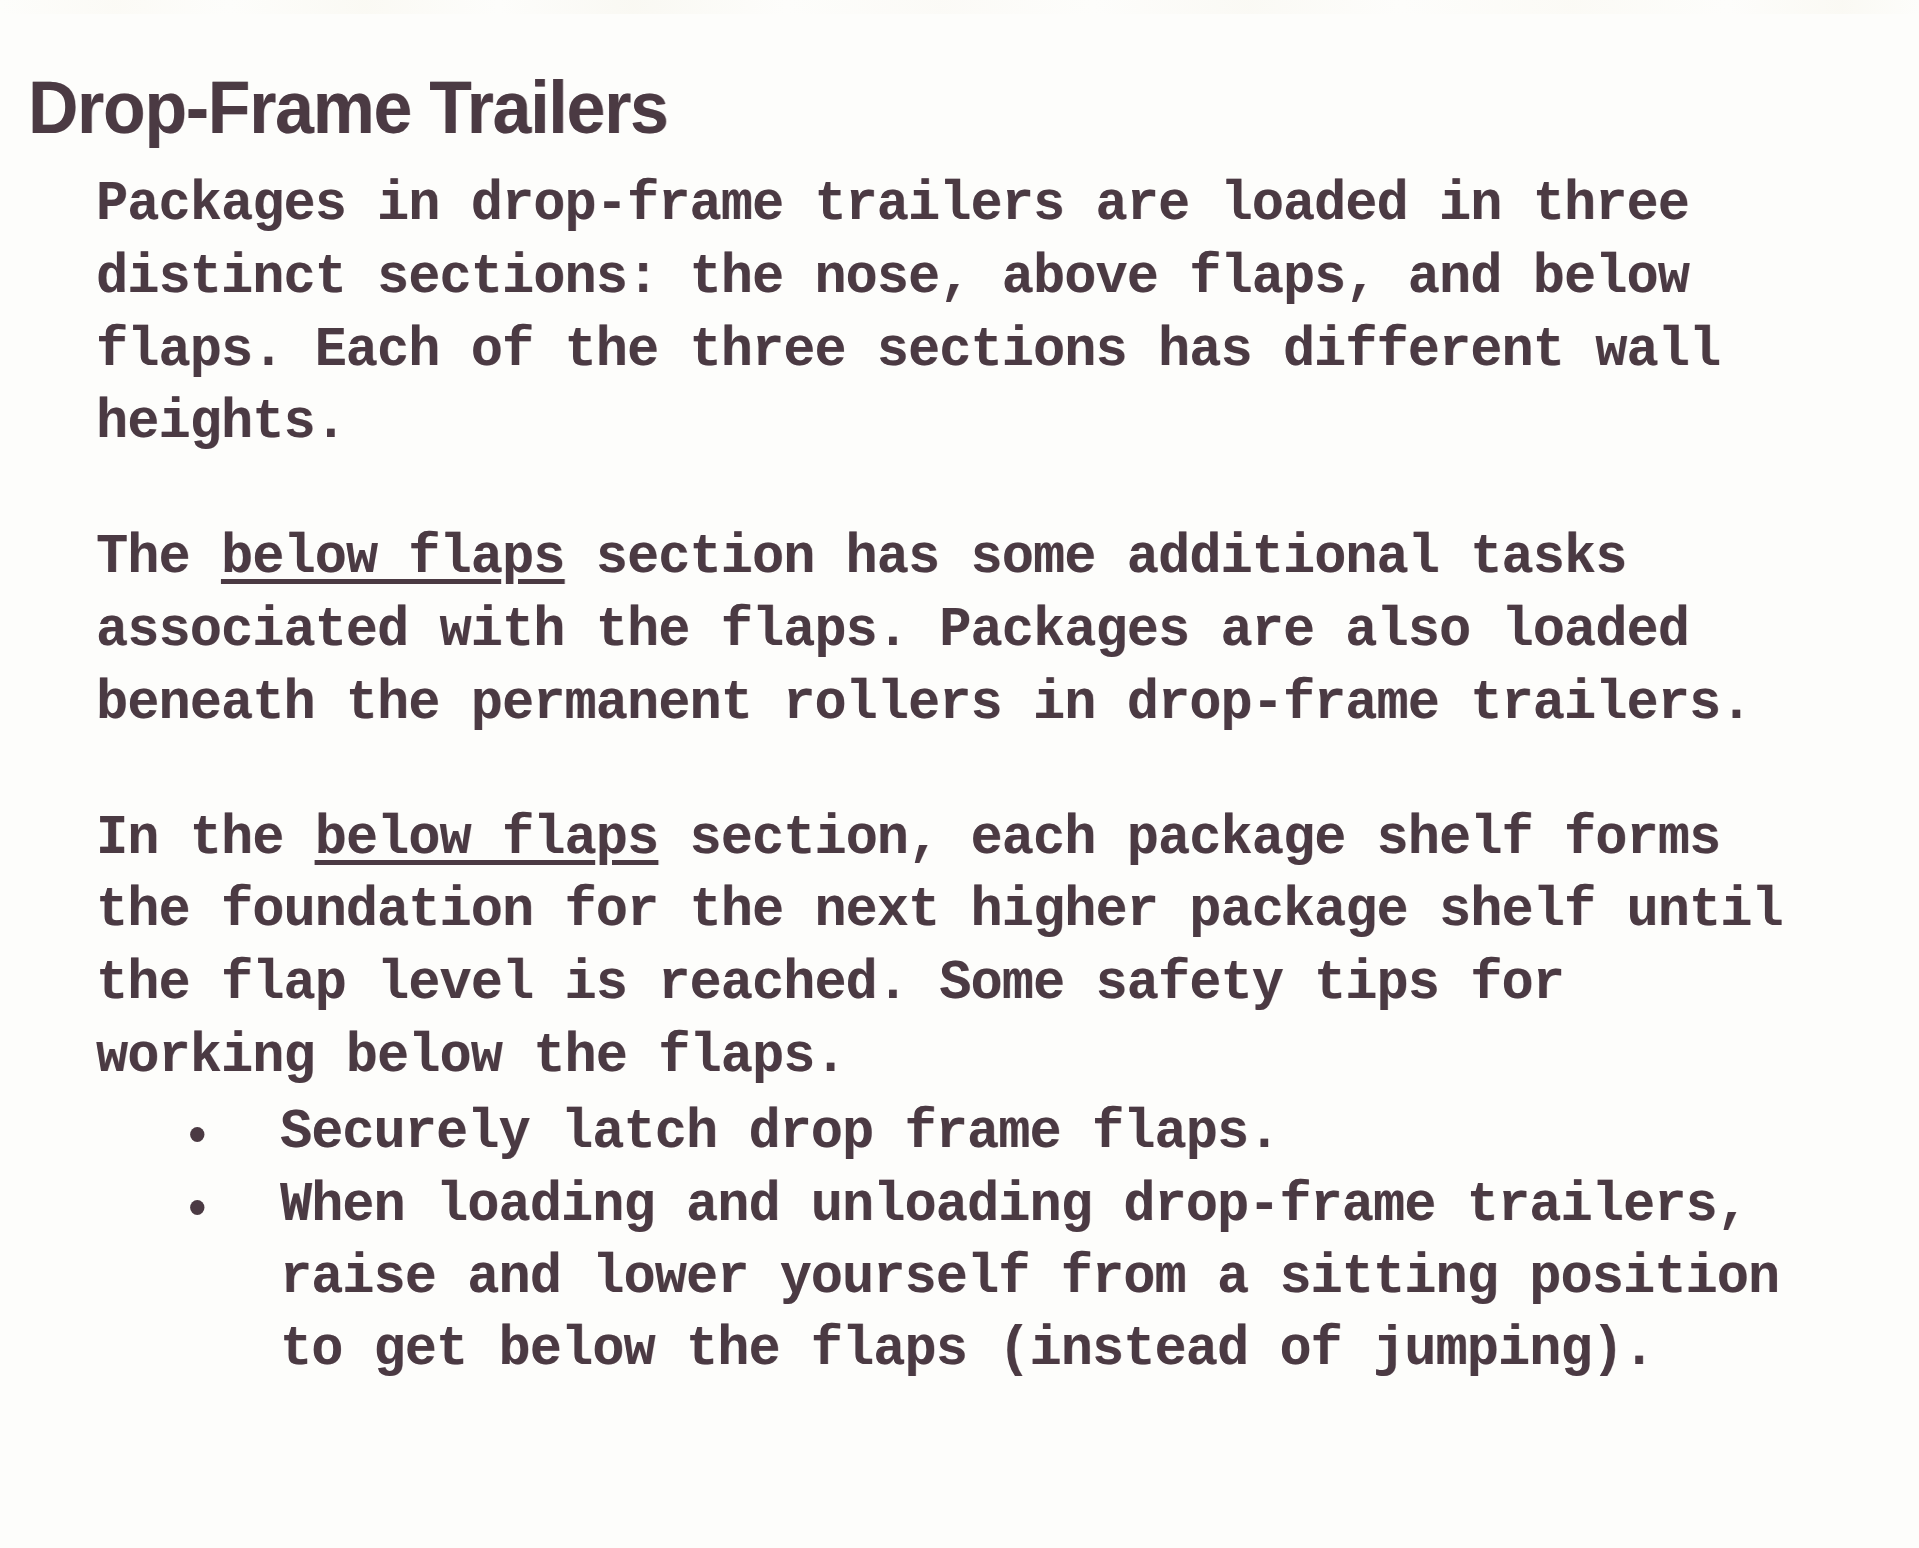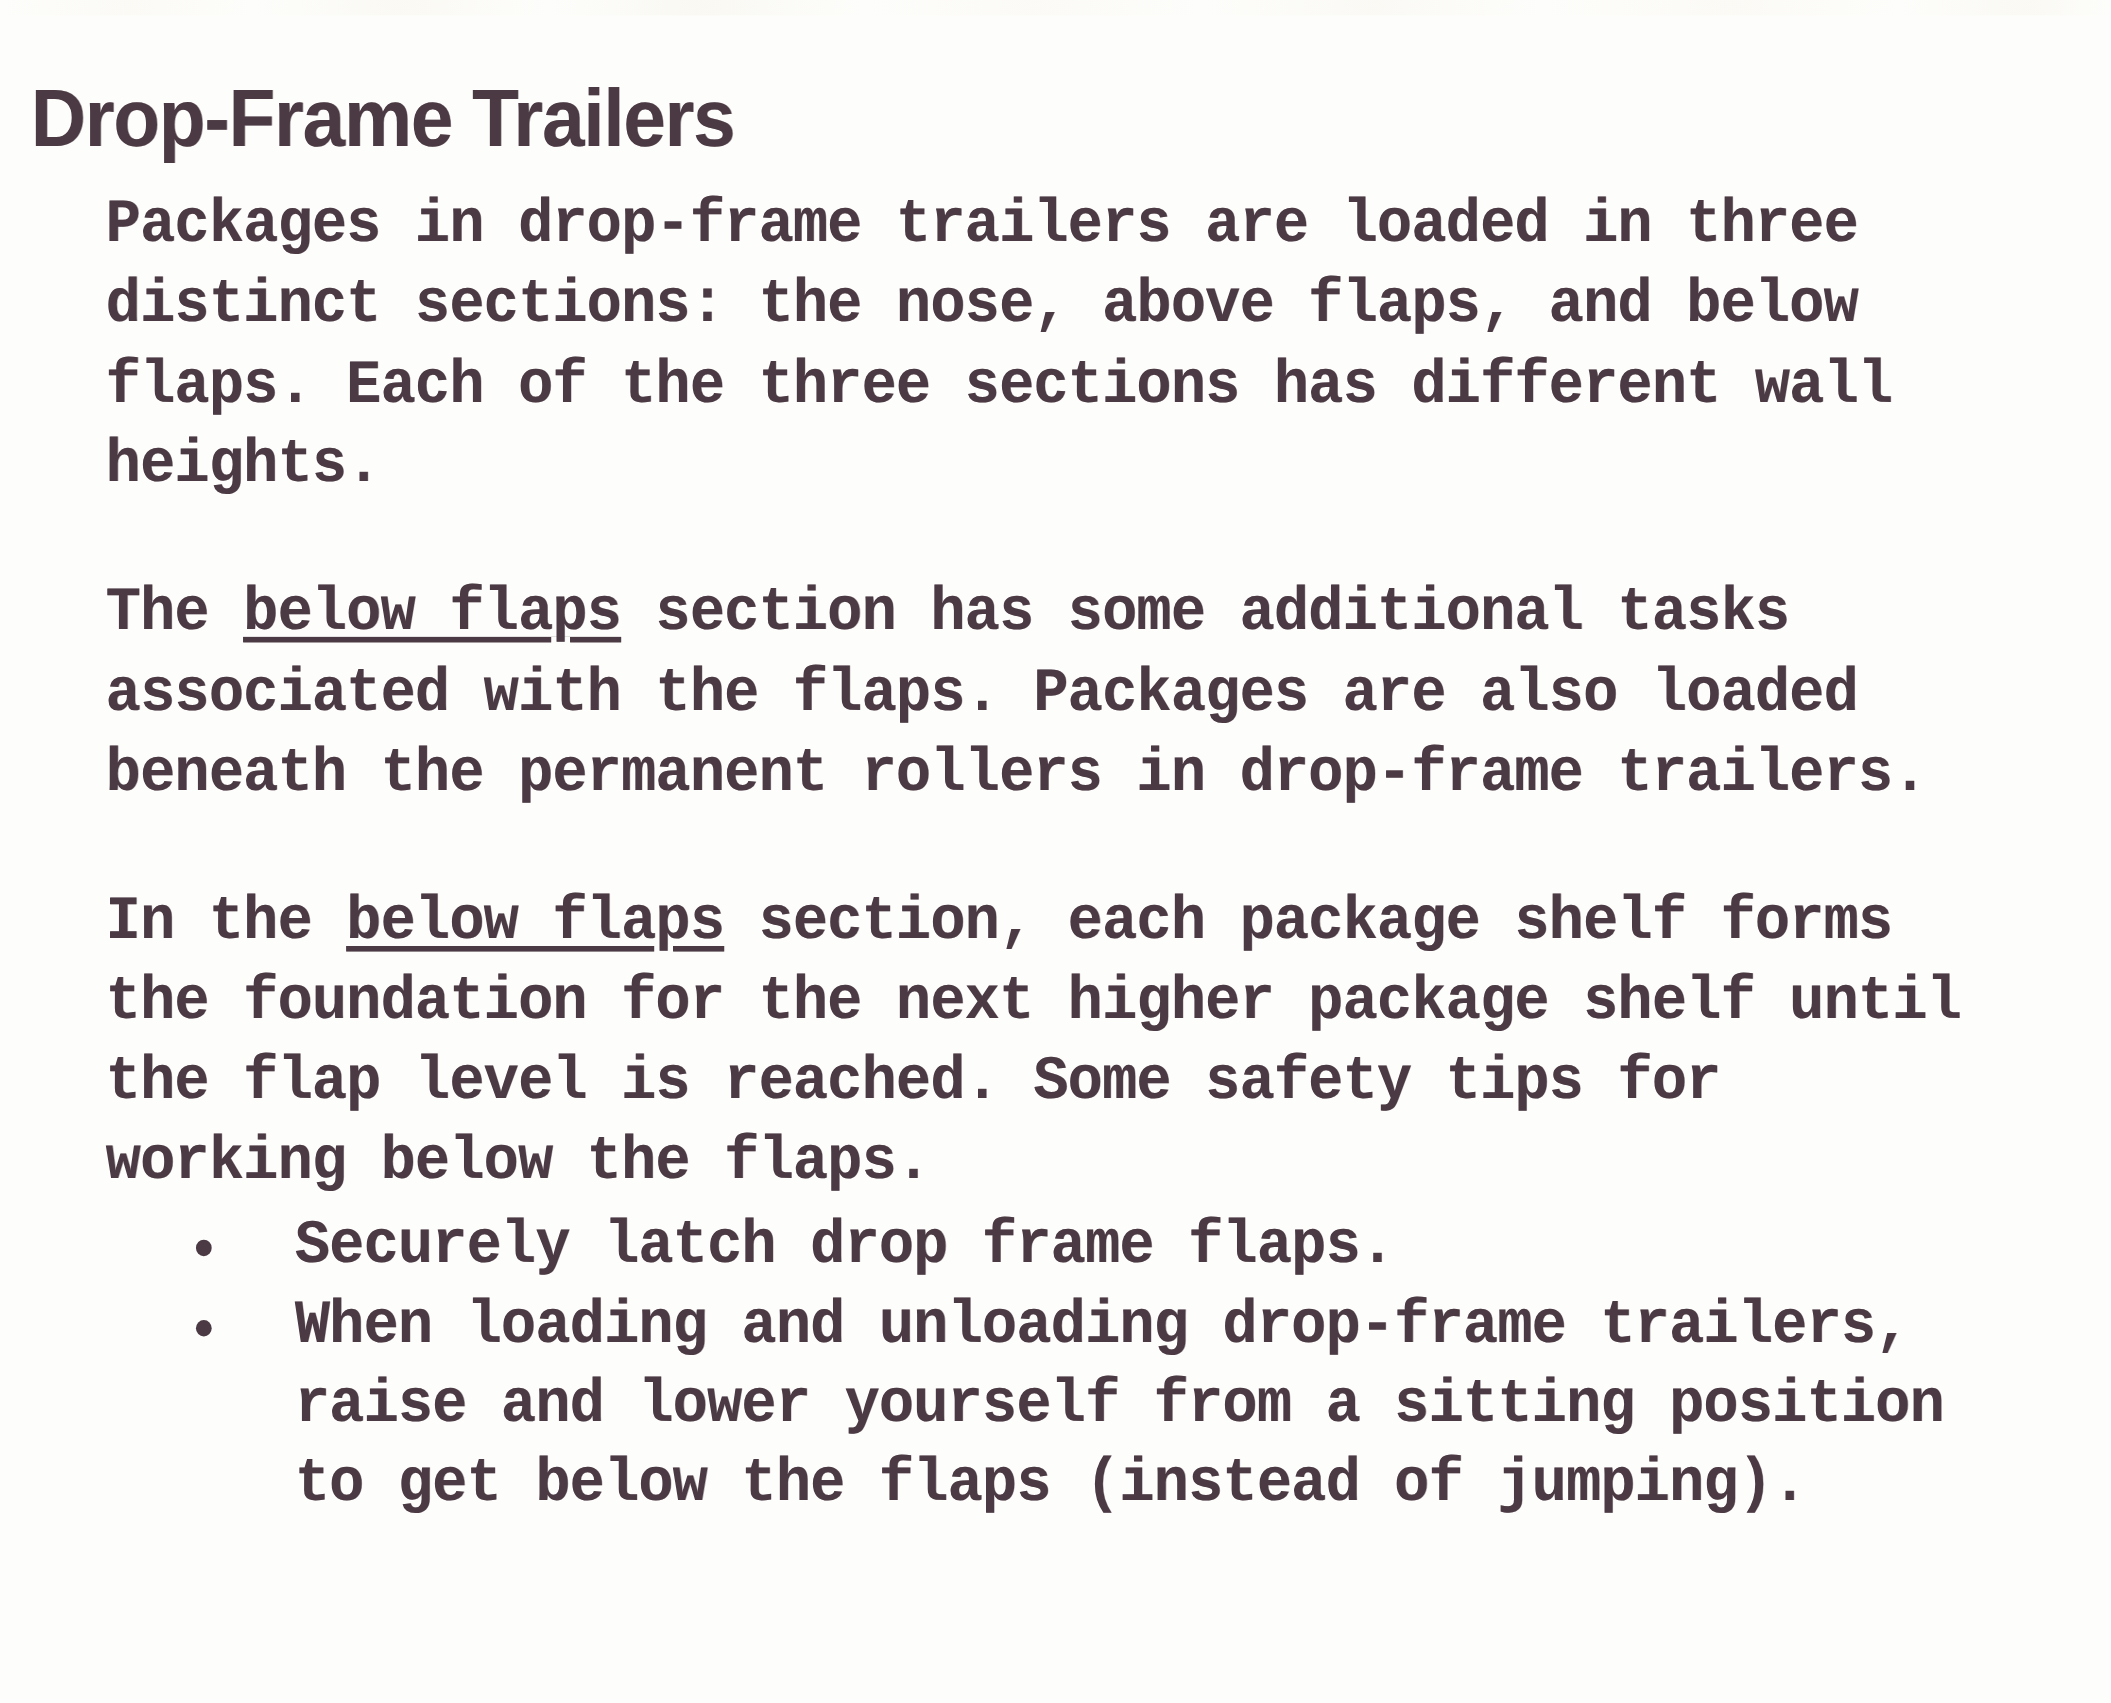--- a/index.html
+++ b/index.html
@@ -77,21 +77,21 @@
   }
   .underline-term {
     text-decoration: underline;
     text-decoration-thickness: 5px;
     text-underline-offset: 7px;
   }
 
   
   .bullet-list {
     list-style: none;
-    margin: 0;
+    margin: 12px;
     padding: 0;
     margin-top: 4px;
   }
   .bullet-item {
     position: relative;
     font-size: 56px;
     font-weight: 700;
     line-height: 1.28;
     letter-spacing: -0.9px;
     transform: scaleX(0.955);

